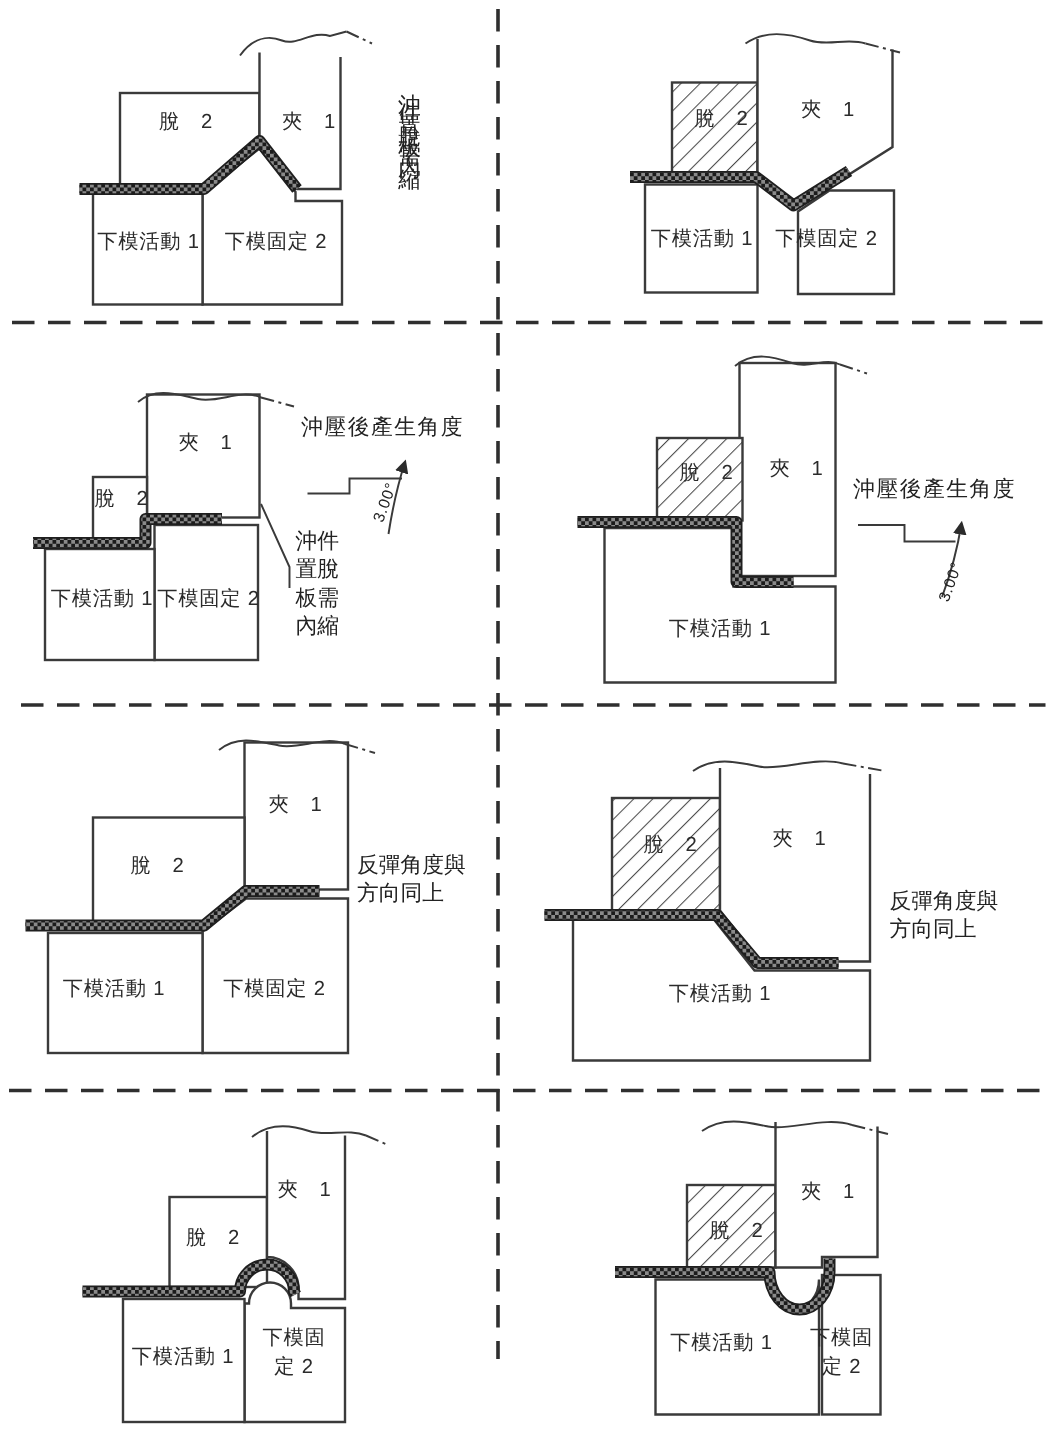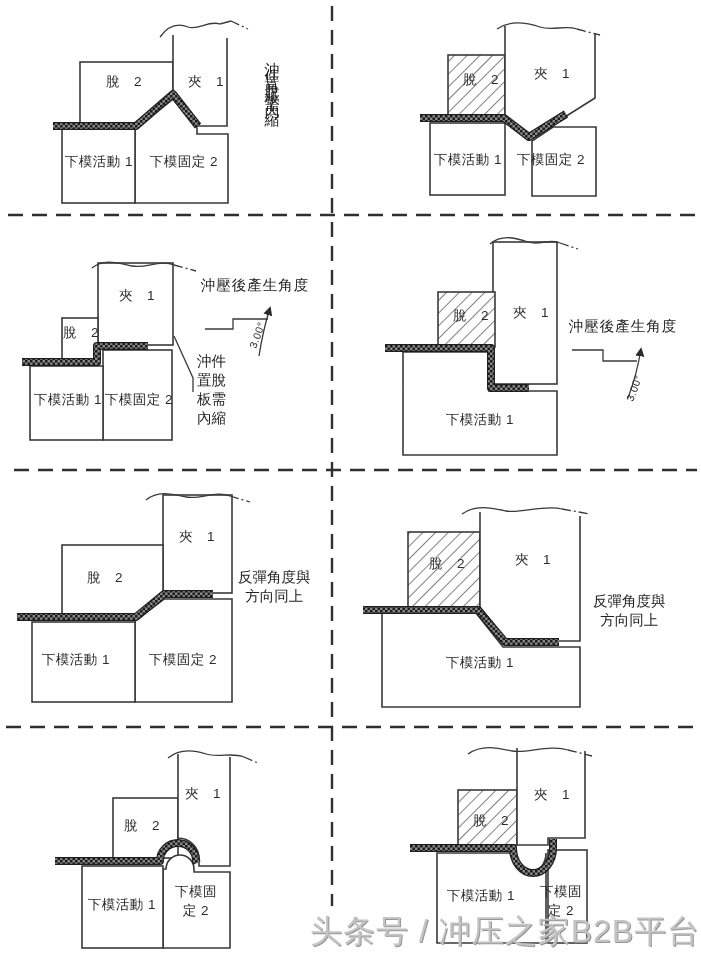--- a/index.html
+++ b/index.html
@@ -1,21 +1,21 @@
 <!DOCTYPE html>
 <html><head>
 <meta charset="utf-8">
 <style>
   html,body{margin:0;padding:0;background:#fff;}
   .sheet{position:relative;width:701px;height:956px;background:#ffffff;overflow:hidden;
          font-family:"Liberation Sans","DejaVu Sans",sans-serif;color:#2e2e2e;}
   .sheet svg{position:absolute;left:0;top:0;}
   .lbl{position:absolute;transform:translate(-50%,-50%);font-size:13.5px;letter-spacing:.5px;
        white-space:pre;text-align:center;line-height:1.4;color:#2b2b2b;}
-  .nt{position:absolute;font-size:14.5px;white-space:pre;line-height:1.3;color:#222;text-align:center;}
+  .nt{position:absolute;font-size:14.5px;white-space:pre;line-height:1.3;color:#222;}
   .ttl{position:absolute;transform:translate(-50%,-50%);font-size:14.5px;white-space:pre;color:#222;letter-spacing:1px;}
   .vnote{position:absolute;writing-mode:vertical-rl;font-size:15px;letter-spacing:7px;color:#222;}
   .angle{position:absolute;transform:translate(-50%,-50%) rotate(-70deg);font-size:10.5px;color:#222;letter-spacing:.5px;}
   .wm{position:absolute;left:310px;top:910px;font-size:32px;letter-spacing:1px;color:#c4c4c4;
       text-shadow:1px 1px 0 #969696;white-space:pre;}
   
   .blk{stroke:#3a3a3a;stroke-width:1.6;fill:#fff;}
   .hblk{stroke:#3a3a3a;stroke-width:1.6;fill:url(#hat);}
   .se{stroke:#1f1f1f;stroke-width:8;fill:none;stroke-linejoin:round;}
   .sf{stroke:url(#spk);stroke-width:5.6;fill:none;stroke-linejoin:round;}
@@ -190,15 +190,14 @@
   <div class="lbl" style="left:122px;top:905px">下模活動 1</div>
   <div class="lbl" style="left:196px;top:902px">下模固
 定 2</div>
 
   <div class="lbl" style="left:552px;top:795px">夾　1</div>
   <div class="lbl" style="left:491px;top:821px">脫　2</div>
   <div class="lbl" style="left:481px;top:896px">下模活動 1</div>
   <div class="lbl" style="left:561px;top:902px">下模固
 定 2</div>
 
-  <div class="wm">头条号 / 冲压之家B2B平台</div>
 
 </div>
 
 </body></html>

